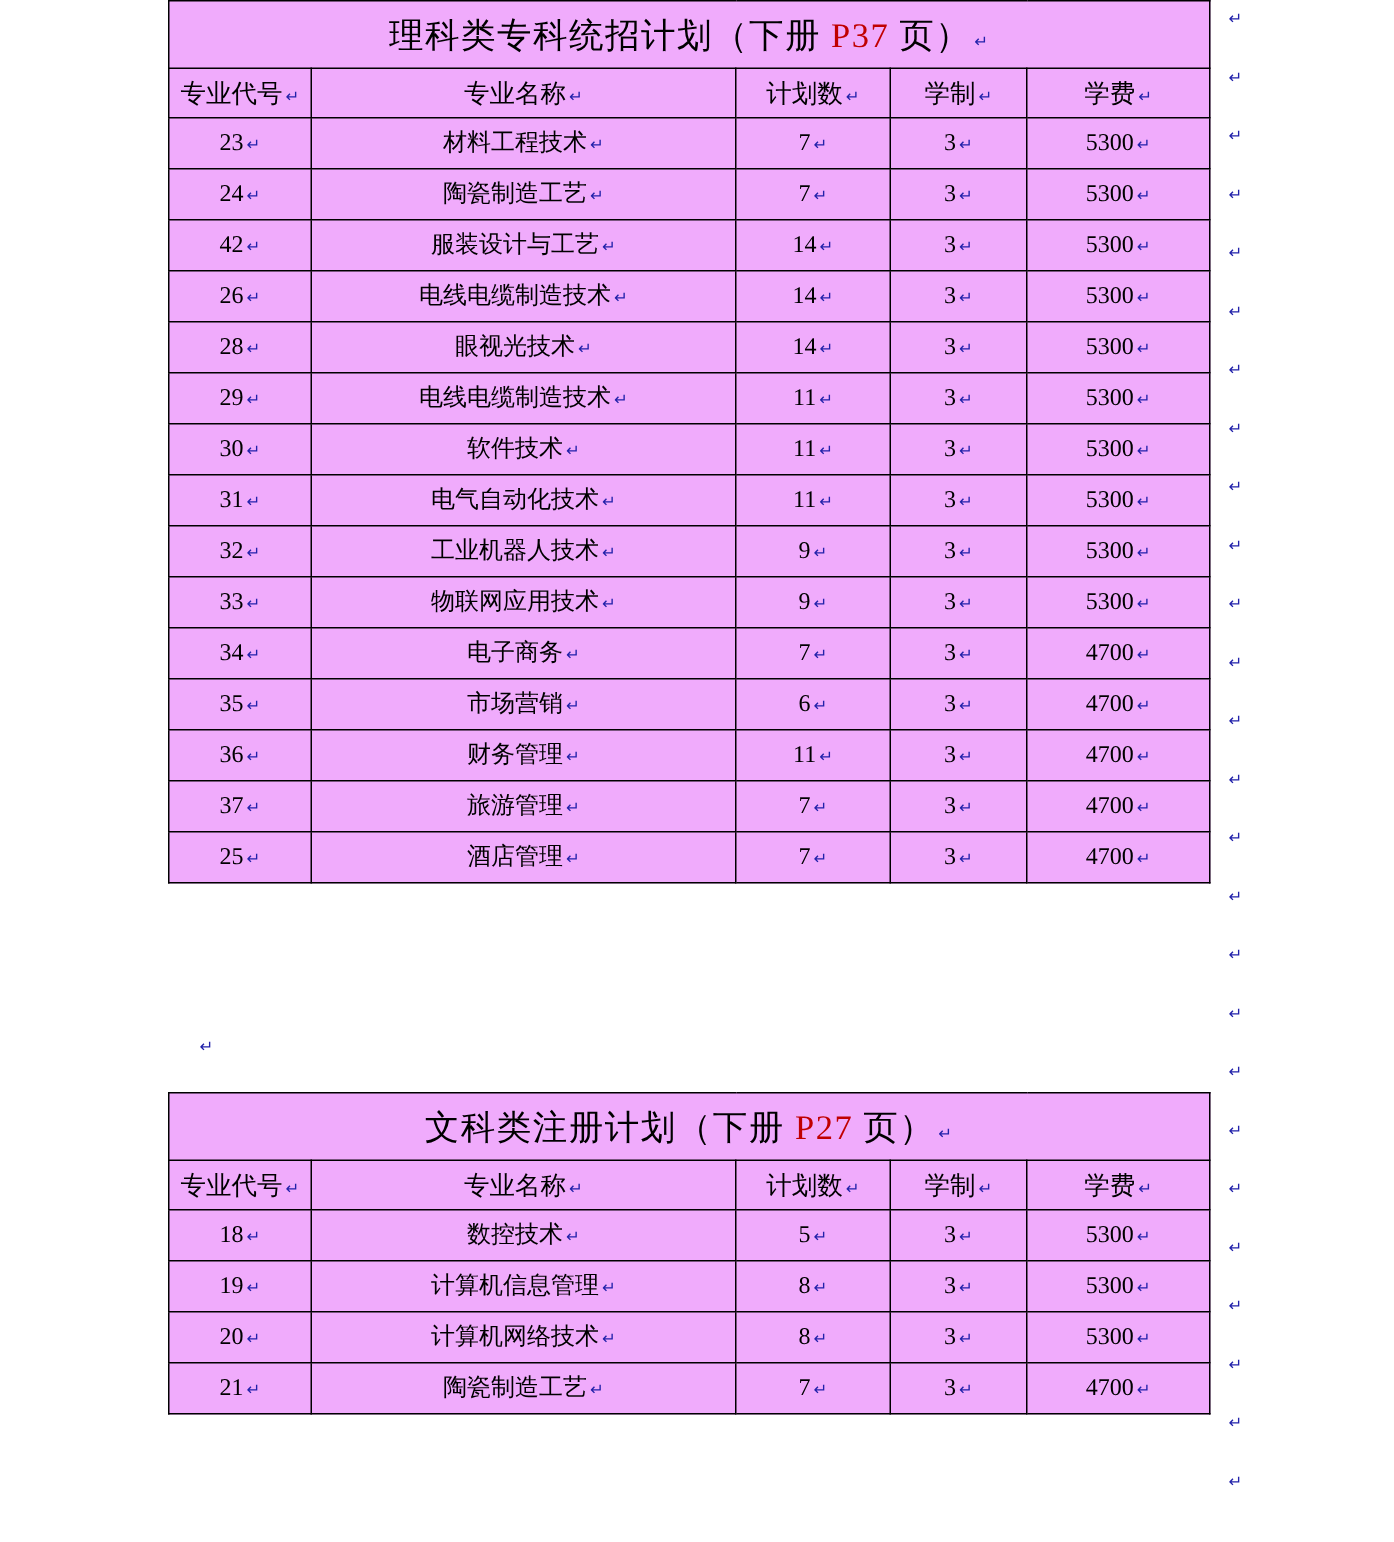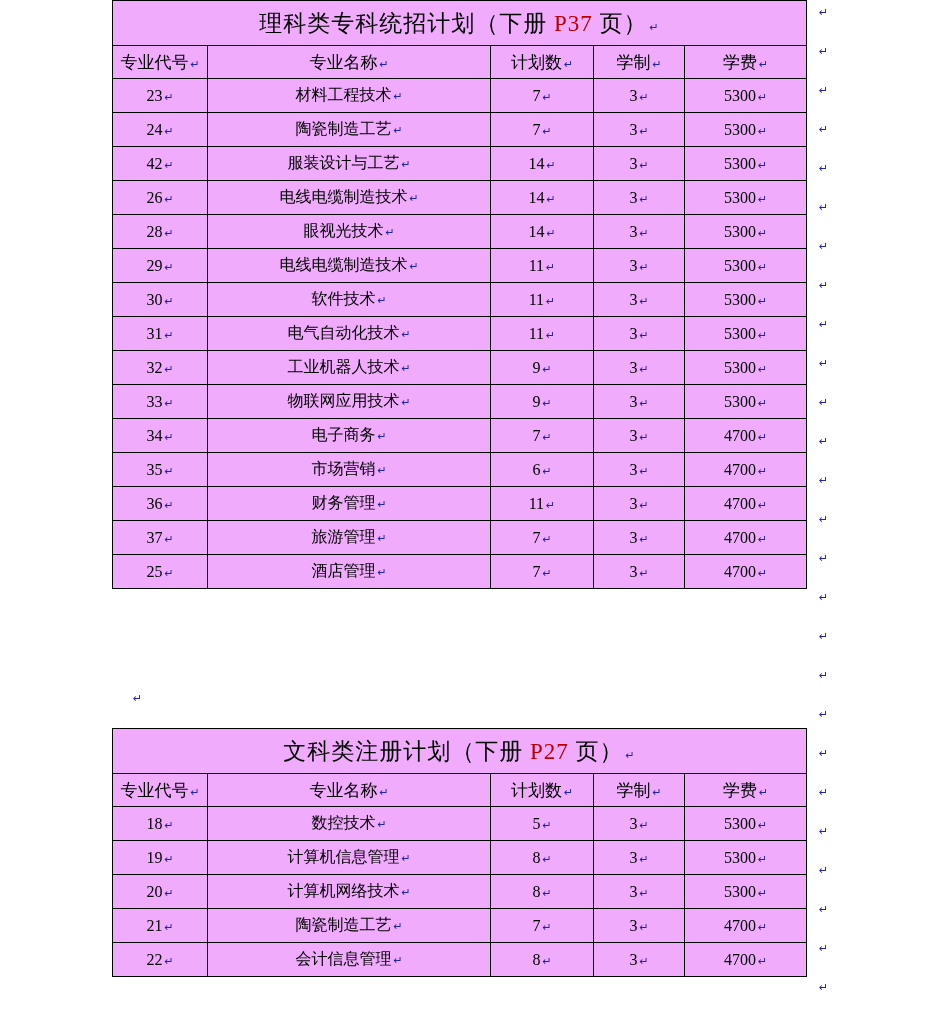--- a/index.html
+++ b/index.html
@@ -316,24 +316,17 @@
             <td><span class="cell-inner">3</span><span class="pm">↵</span></td>
             <td><span class="cell-inner">5300</span><span class="pm">↵</span></td>
           </tr>
           <tr class="t-row">
             <td><span class="cell-inner">21</span><span class="pm">↵</span></td>
             <td><span class="cell-inner">陶瓷制造工艺</span><span class="pm">↵</span></td>
             <td><span class="cell-inner">7</span><span class="pm">↵</span></td>
             <td><span class="cell-inner">3</span><span class="pm">↵</span></td>
             <td><span class="cell-inner">4700</span><span class="pm">↵</span></td>
           </tr>
-          <tr class="t-row">
-            <td><span class="cell-inner">22</span><span class="pm">↵</span></td>
-            <td><span class="cell-inner">会计信息管理</span><span class="pm">↵</span></td>
-            <td><span class="cell-inner">8</span><span class="pm">↵</span></td>
-            <td><span class="cell-inner">3</span><span class="pm">↵</span></td>
-            <td><span class="cell-inner">4700</span><span class="pm">↵</span></td>
-          </tr>
         </tbody>
     </table>
   </div>
 
 </div>
 
 </body></html>

